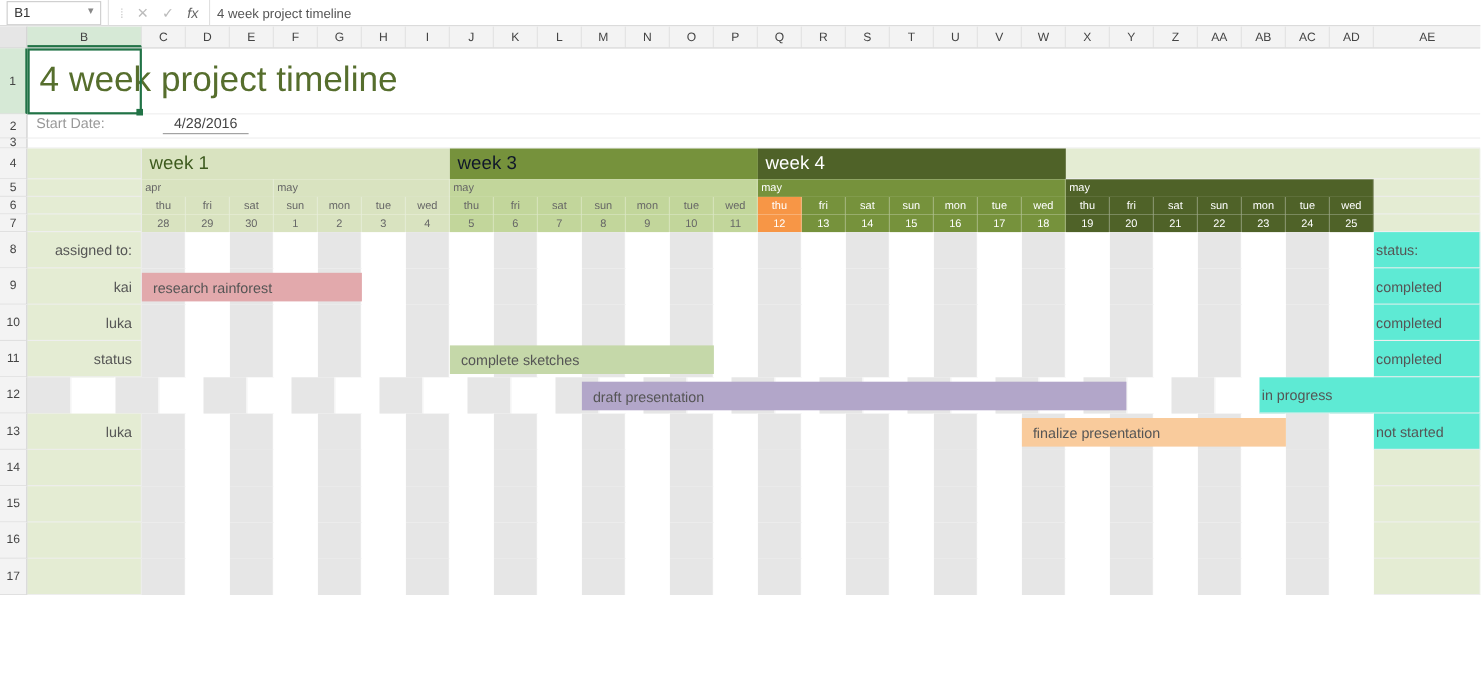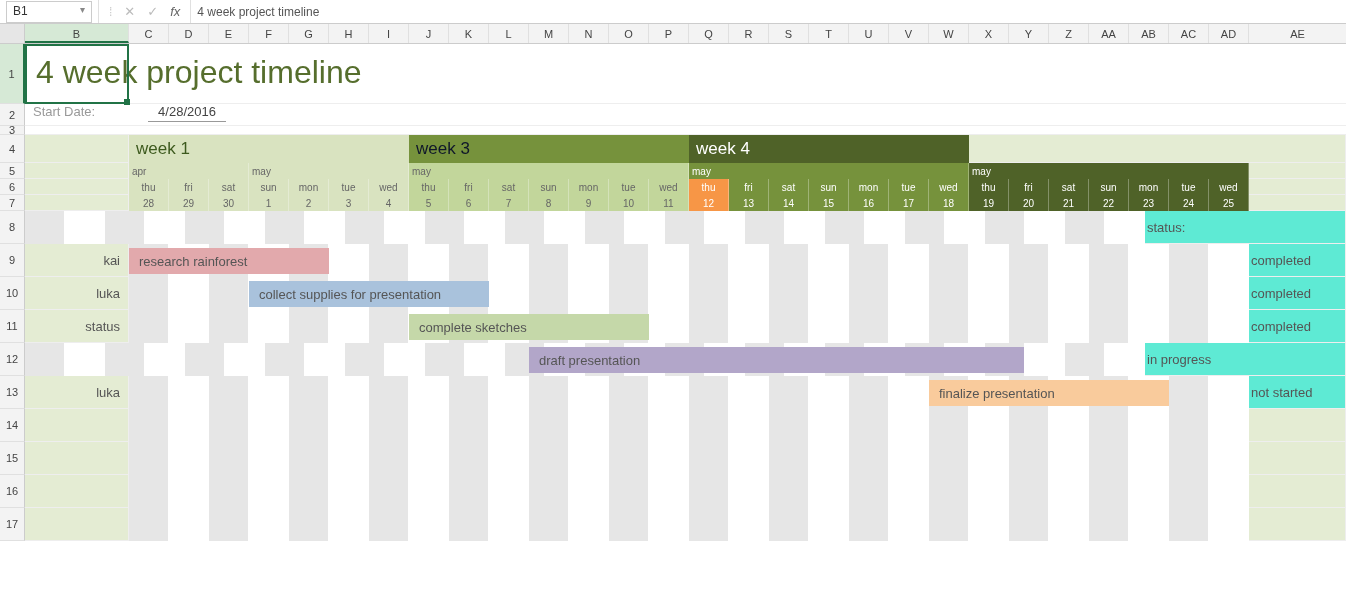--- a/index.html
+++ b/index.html
@@ -237,20 +237,21 @@
       <div class="day-hdr wk4" style="color: rgb(255, 255, 255);">21</div>
       <div class="day-hdr wk4" style="color: rgb(255, 255, 255);">22</div>
       <div class="day-hdr wk4" style="color: rgb(255, 255, 255);">23</div>
       <div class="day-hdr wk4" style="color: rgb(255, 255, 255);">24</div>
       <div class="day-hdr wk4" style="color: rgb(255, 255, 255);">25</div>
       <div class="cell cellAE leftpad"></div>
   </div>
 
   <div class="row drow">
     <div class="rh">8</div>
+    <div class="cell cellB assignee">assigned to:</div>
     <div class="daystripe" id="stripe-8" style="display: flex;">
         <div class="daycol g"></div>
         <div class="daycol"></div>
         <div class="daycol g"></div>
         <div class="daycol"></div>
         <div class="daycol g"></div>
         <div class="daycol"></div>
         <div class="daycol g"></div>
         <div class="daycol"></div>
         <div class="daycol g"></div>
@@ -342,23 +343,20 @@
         <div class="daycol"></div>
         <div class="daycol g"></div>
         <div class="daycol"></div>
         <div class="daycol g"></div>
         <div class="daycol"></div>
         <div class="daycol g"></div>
         <div class="daycol"></div>
         <div class="daycol g"></div>
         <div class="daycol"></div>
       </div>
-    <div class="bar bar-blue" style="left: 249px; width: 240px;">
-        <span>collect supplies for presentation</span>
-      </div>
     <div class="cell cellAE status-cell">completed</div>
   </div>
 
   <div class="row drow">
     <div class="rh">11</div>
     <div class="cell cellB assignee">status</div>
     <div class="daystripe" id="stripe-11" style="display: flex;">
         <div class="daycol g"></div>
         <div class="daycol"></div>
         <div class="daycol g"></div>

